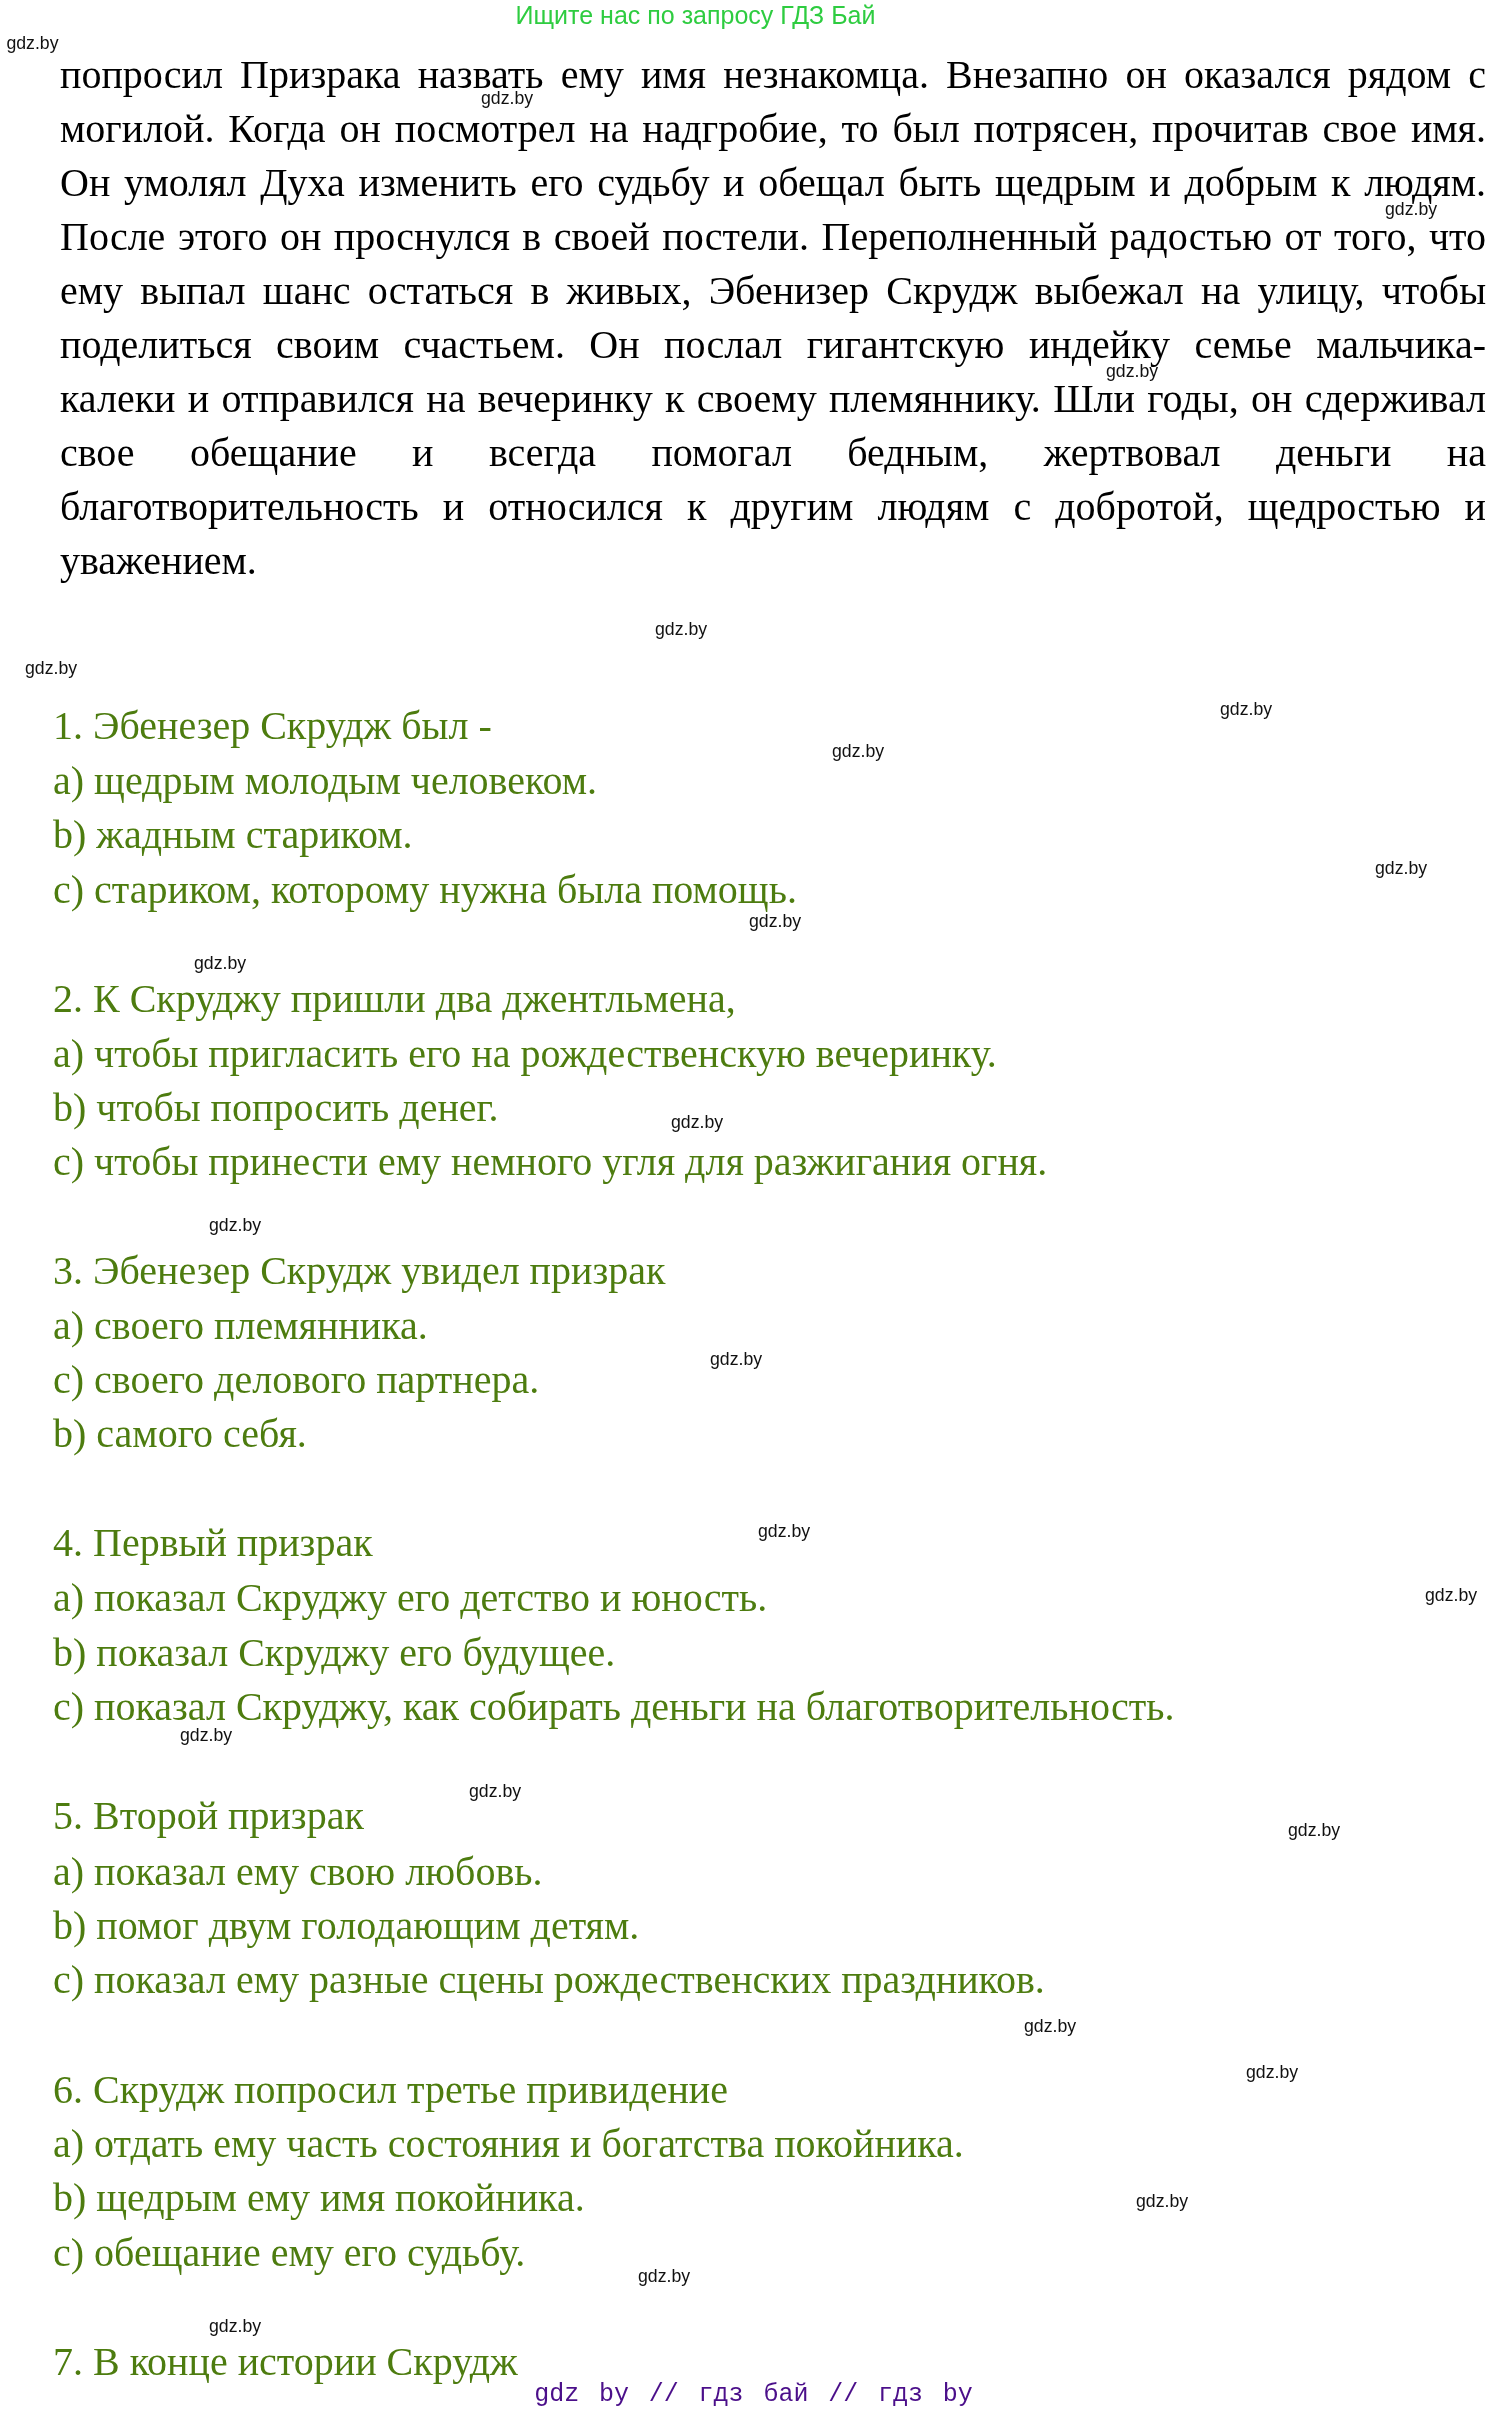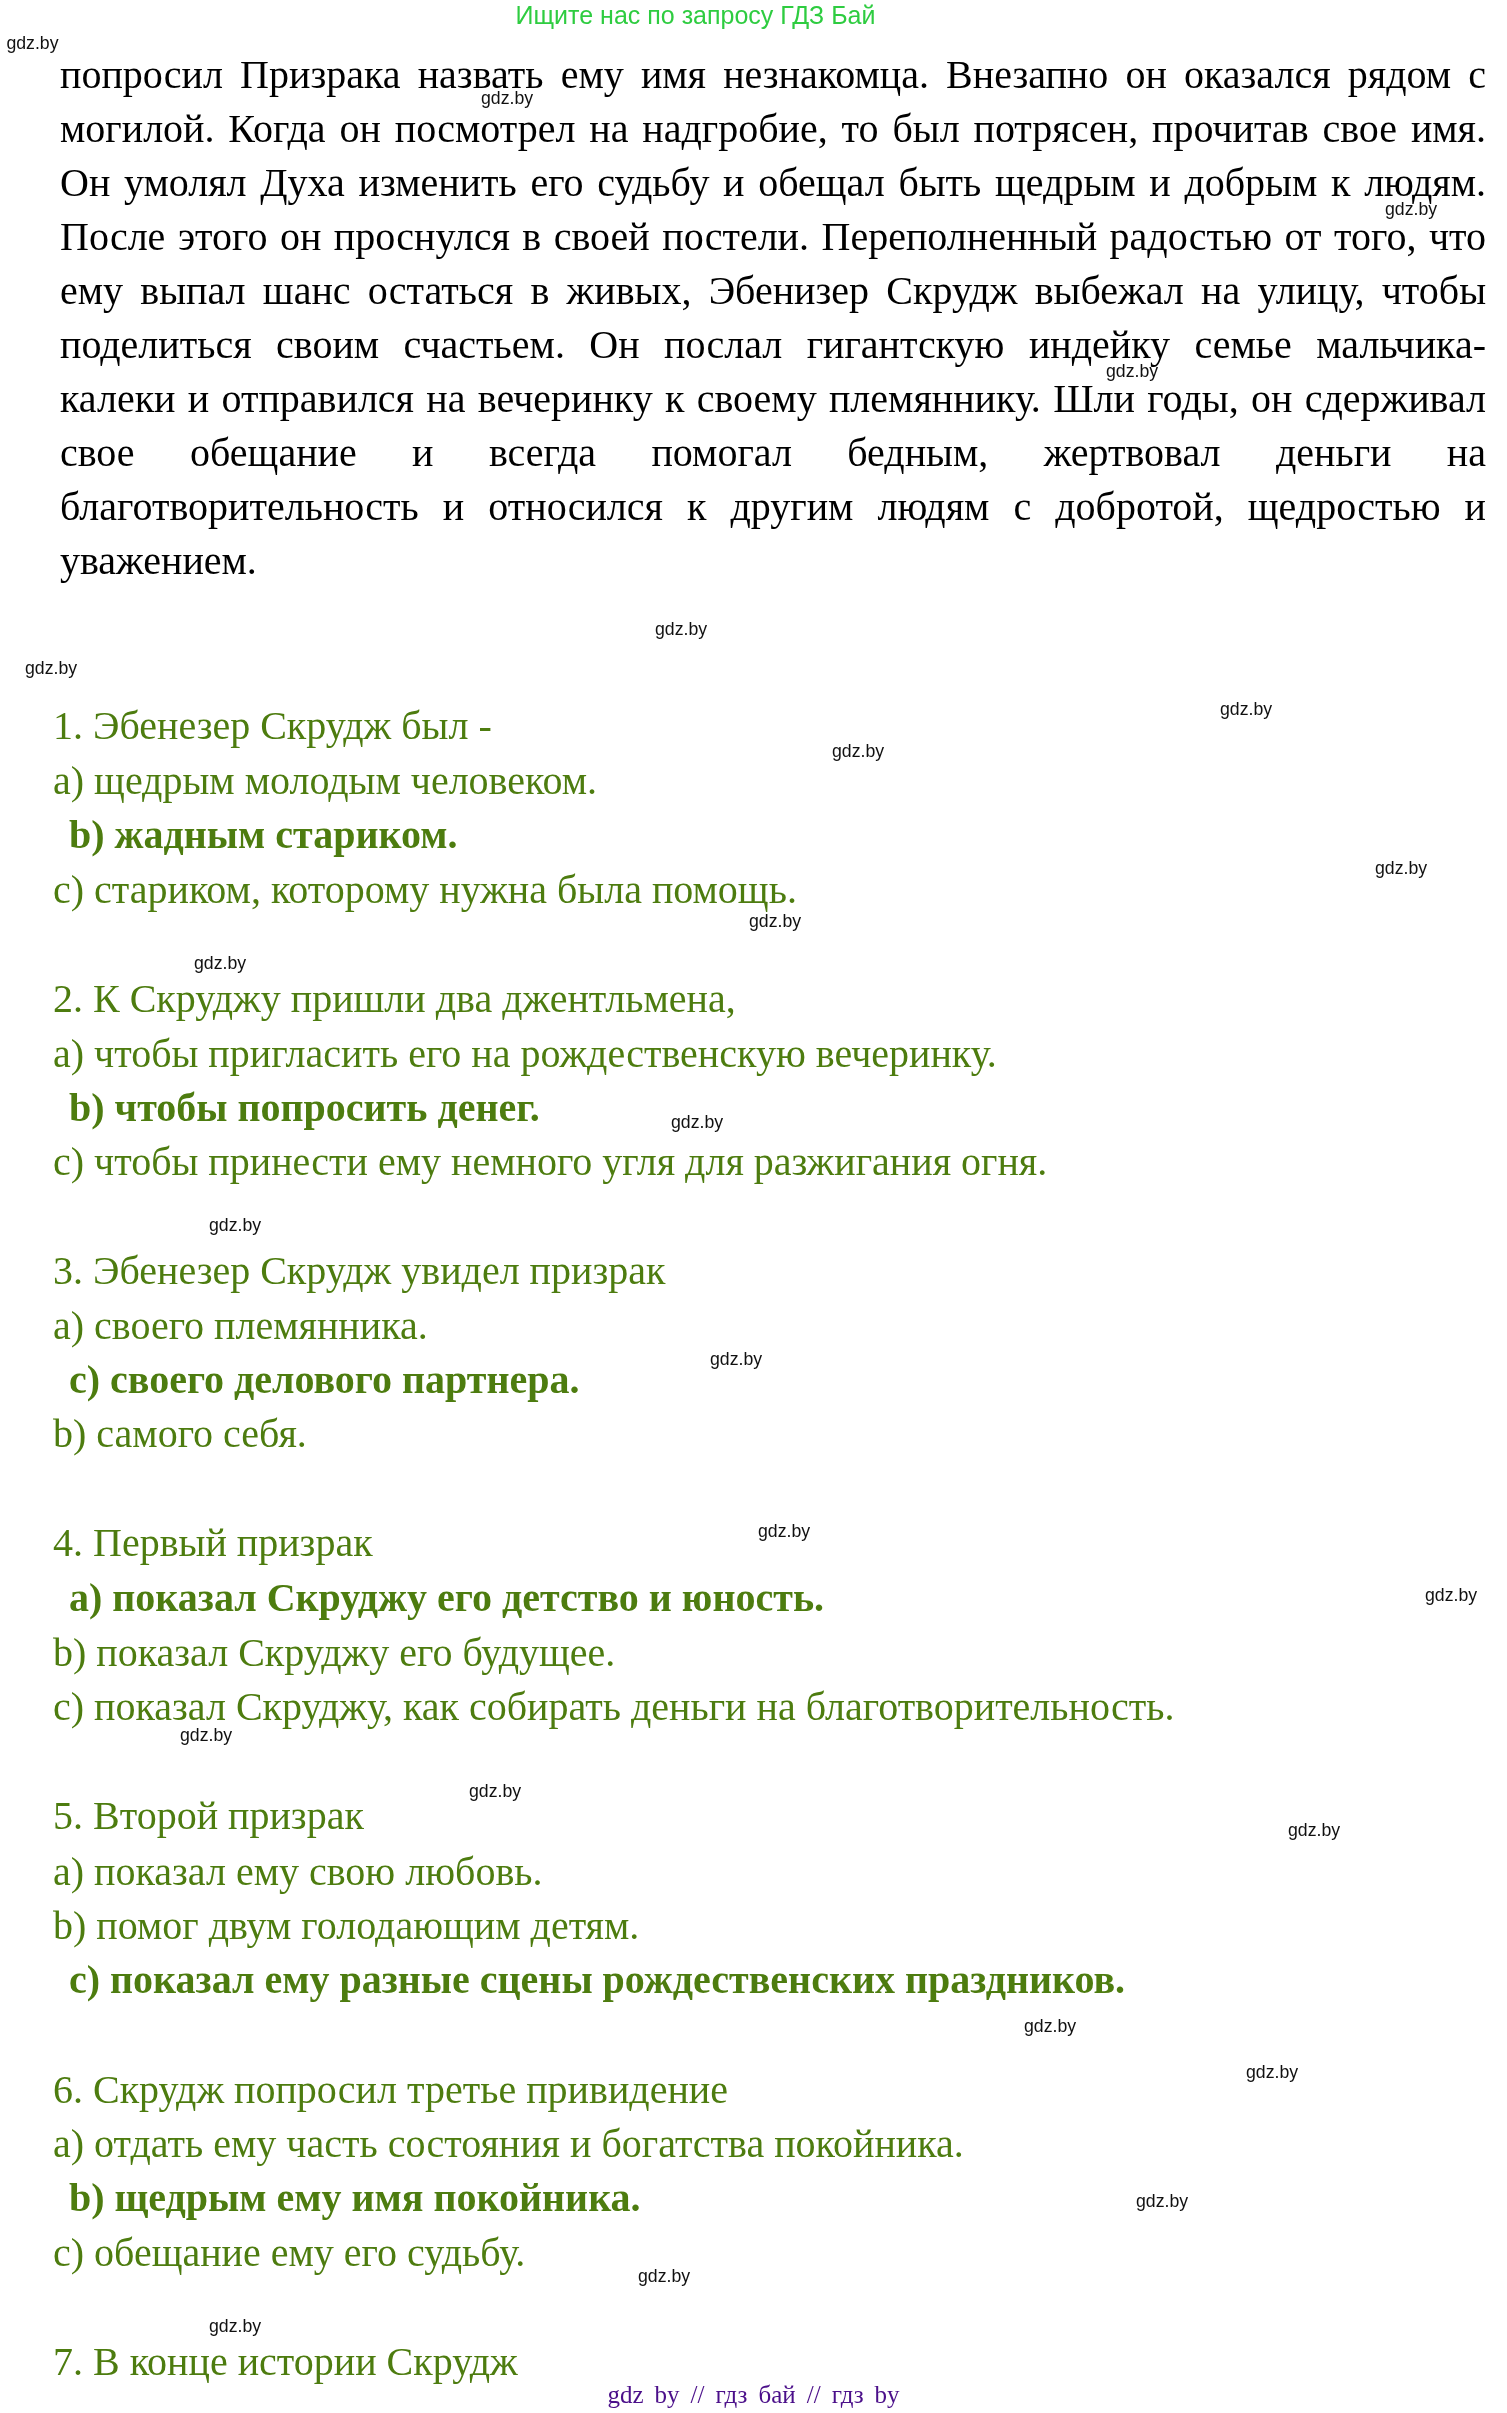--- a/index.html
+++ b/index.html
@@ -4,34 +4,34 @@
 <style>
   html, body { margin: 0; padding: 0; background: #ffffff; }
   body { width: 1507px; height: 2413px; position: relative; overflow: hidden; }
   .header {
     position: absolute; left: 0; top: 1.6px; width: 1391px; text-align: center;
     font-family: "Liberation Sans", sans-serif; font-size: 25px; color: #2ECC40;
     line-height: 27px;
   }
   .footer {
     position: absolute; left: 0; top: 2380px; width: 1507px; text-align: center;
-    font-family: Liberation Serif, serif; font-size: 25px; color: #4B0F8A;
+    font-family: Liberation Mono, monospace; font-size: 25px; color: #4B0F8A;
     line-height: 29px; word-spacing: 4.8px;
   }
   .para {
     position: absolute; left: 60px; top: 48px; width: 1426px;
     font-family: "Liberation Serif", serif; font-size: 40px; line-height: 54px;
     color: #000; text-align: justify;
   }
   .line {
     position: absolute; left: 53px;
     font-family: "Liberation Serif", serif; font-size: 40px; line-height: 48px;
     color: #4d7c0f; white-space: nowrap;
   }
-  .line.bold { font-weight: bold; margin-left: 16px; }
+  .line.bold { font-weight: normal; }
   .wm {
     position: absolute; font-family: "Liberation Sans", sans-serif;
     font-size: 17.7px; color: #111; line-height: 19.3px; white-space: nowrap;
   }
 </style>
 </head>
 <body>
 
 <div class="header">Ищите нас по запросу ГДЗ Бай</div>
 

